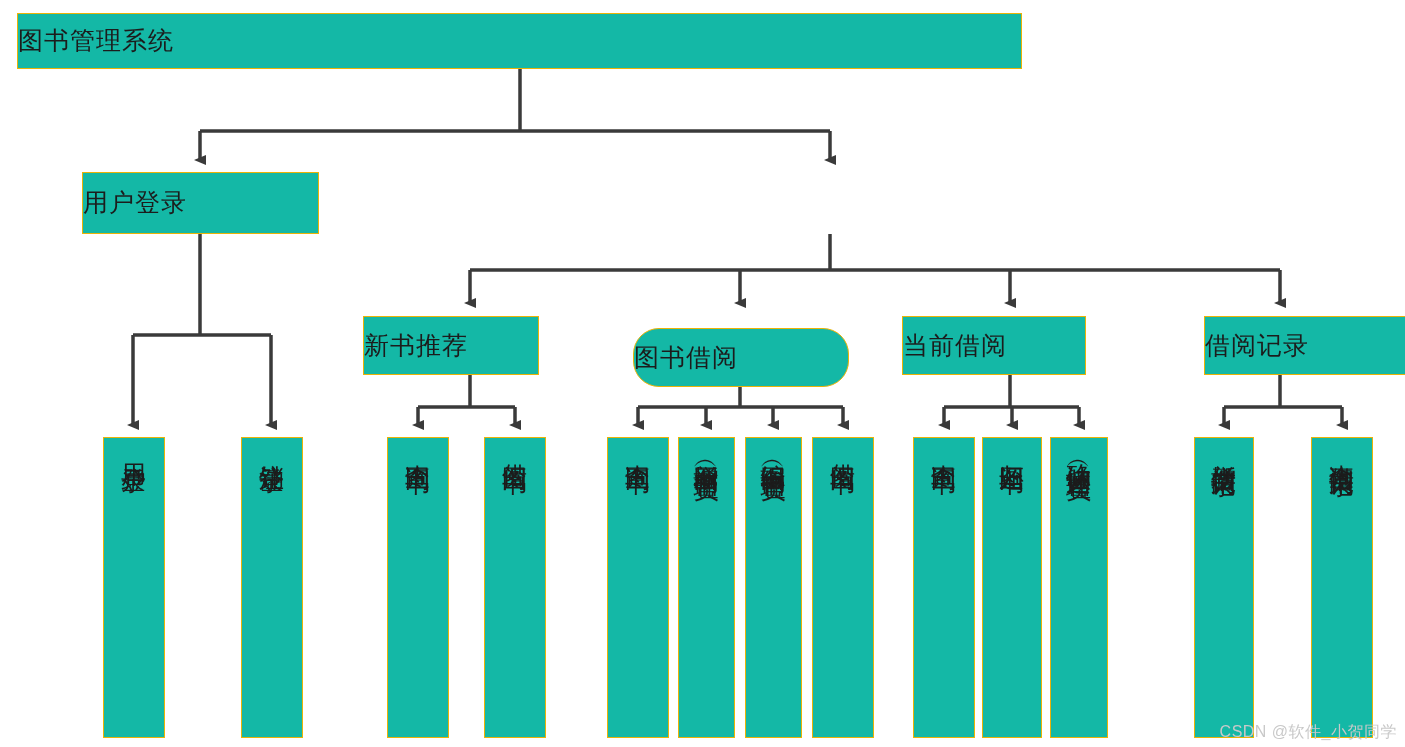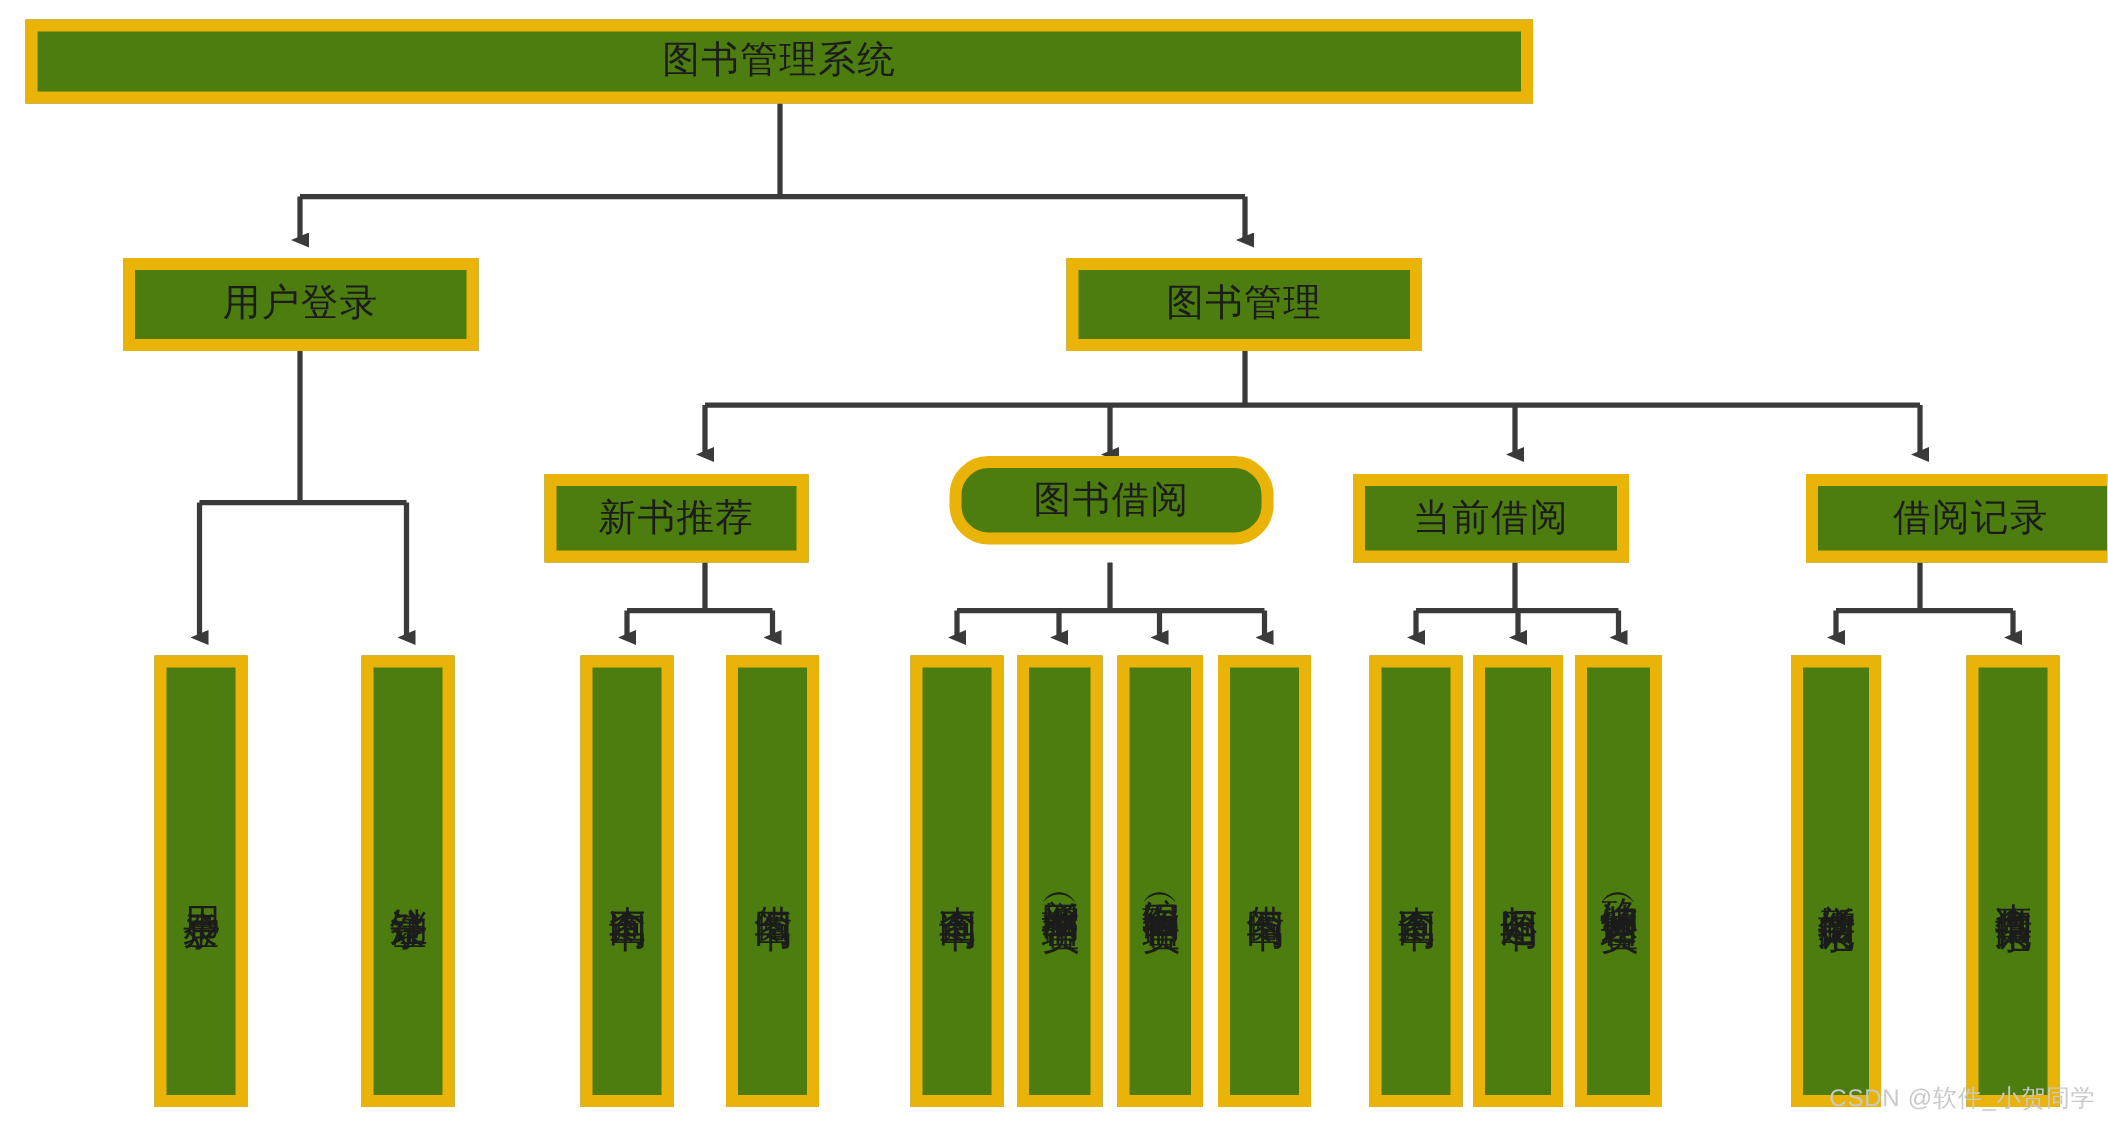--- a/index.html
+++ b/index.html
@@ -21,25 +21,25 @@
     position: absolute;
     left: 0;
     top: 0;
     width: 1405px;
     height: 747px;
     pointer-events: none;
   }
   .node {
     position: absolute;
     box-sizing: border-box;
-    background: #4d7c0f;
-    border: 8px solid #eab308;
+    background: #14b8a6;
+    border: 1px solid #eab308;
     display: flex;
     align-items: center;
-    justify-content: center;
+    justify-content: flex-start;
     color: #1c1c1c;
   }
   .node.horiz {
     font-size: 25px;
     letter-spacing: 1px;
     line-height: 1.1;
   }
   .node.vert {
     font-size: 25px;
     line-height: 1.28;
@@ -121,29 +121,26 @@
   </svg>
 
   <div class="node horiz" style="left:17px;top:13px;width:1005px;height:56px;">
     <span>图书管理系统</span>
   </div>
 
   <div class="node horiz" style="left:82px;top:172px;width:237px;height:62px;">
     <span>用户登录</span>
   </div>
 
-  <div class="node horiz" style="left:711px;top:172px;width:237px;height:62px;">
-    <span>图书管理</span>
-  </div>
 
   <div class="node horiz" style="left:363px;top:316px;width:176px;height:59px;">
     <span>新书推荐</span>
   </div>
 
-  <div class="node horiz" style="left:633px;top:304px;width:216px;height:59px;border-radius:26px;">
+  <div class="node horiz" style="left:633px;top:328px;width:216px;height:59px;border-radius:26px;">
     <span>图书借阅</span>
   </div>
 
   <div class="node horiz" style="left:902px;top:316px;width:184px;height:59px;">
     <span>当前借阅</span>
   </div>
 
   <div class="node horiz" style="left:1204px;top:316px;width:220px;height:59px;">
     <span>借阅记录</span>
   </div>

